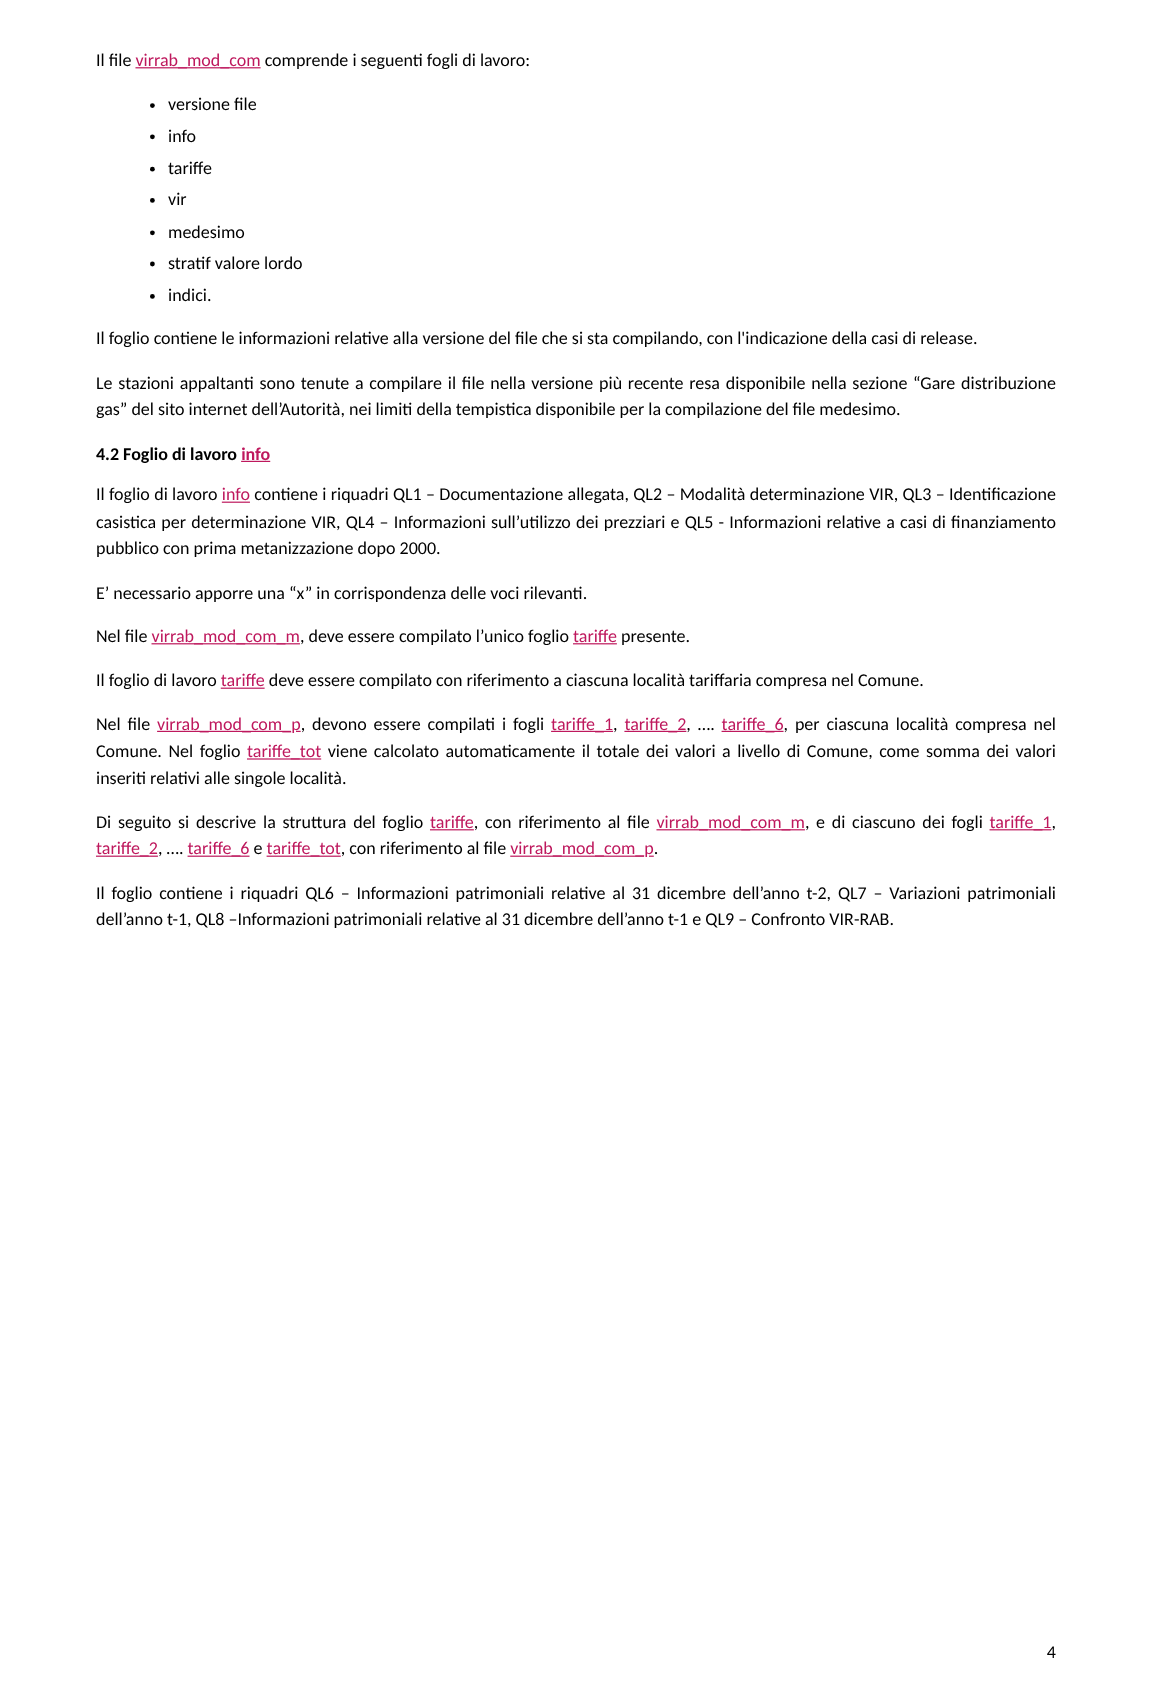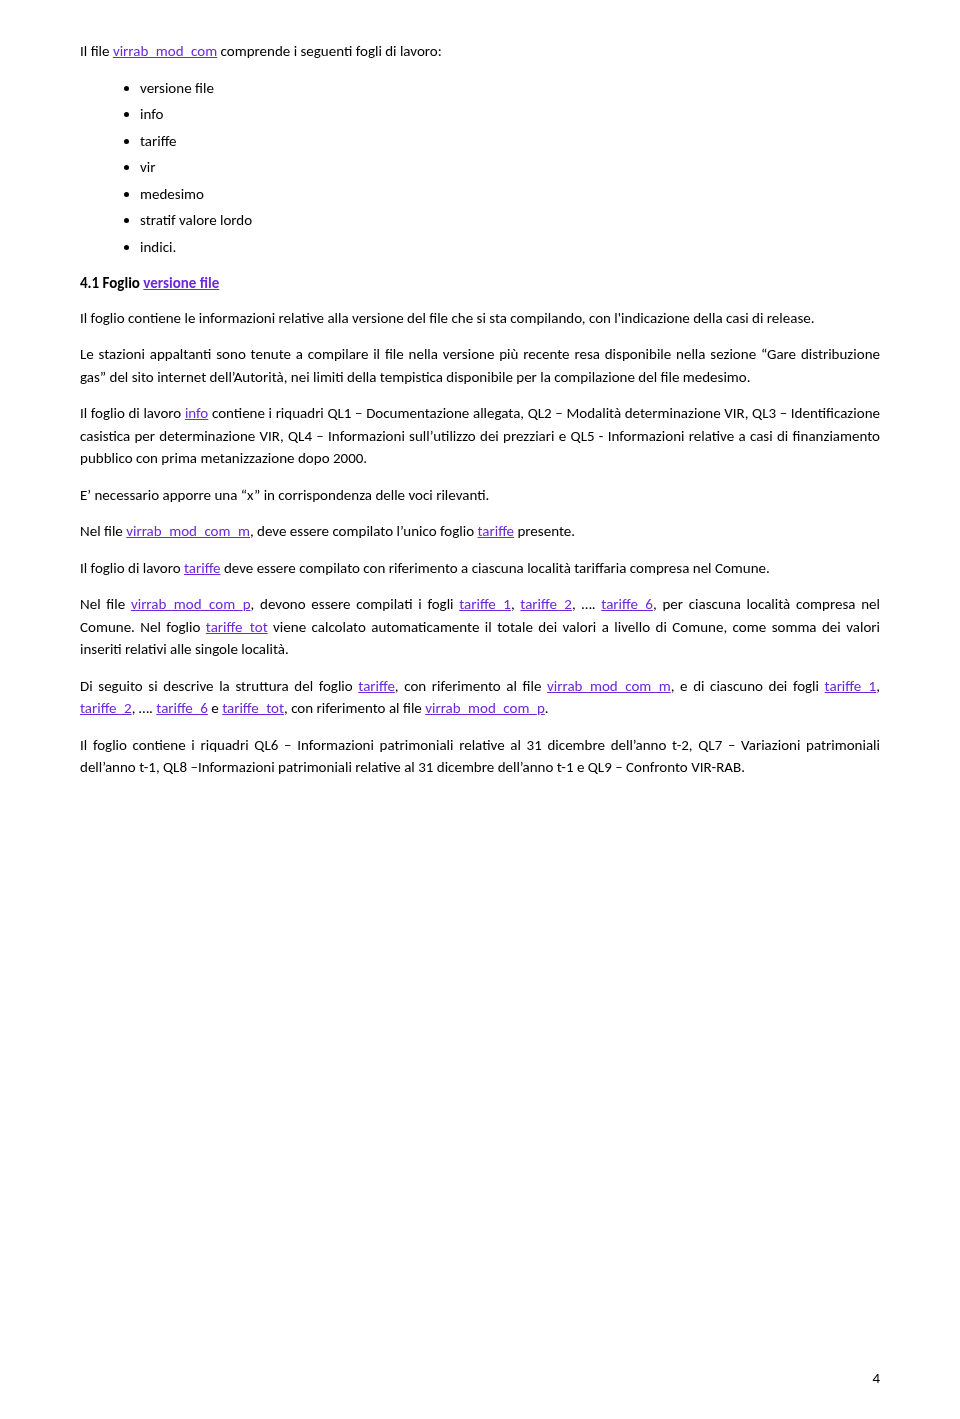--- a/index.html
+++ b/index.html
@@ -44,21 +44,21 @@
     }
 
     .underline {
       text-decoration: underline;
     }
 
     .italic {
     }
 
     .link-blue {
-      color: #6d28d9;
+      color: #be185d;
       text-decoration: underline;
     }
 
     .page-number {
       position: fixed;
       bottom: 30px;
       right: 80px;
       font-size: 15px;
       color: #000;
     }
@@ -75,32 +75,32 @@
   <ul>
     <li><span>versione file</span></li>
     <li><span>info</span></li>
     <li><span>tariffe</span></li>
     <li><span>vir</span></li>
     <li><span>medesimo</span></li>
     <li><span>stratif valore lordo</span></li>
     <li><span>indici.</span></li>
   </ul>
 
-  <p class="section-heading">
-    <span>4.1 Foglio </span><span class="link-blue underline">versione file</span>
-  </p>
 
   <p>
     <span>Il foglio contiene le informazioni relative alla versione del </span><span class="italic">file</span><span> che si sta compilando, con l'indicazione della casi di </span><span class="italic">release</span><span>.</span>
   </p>
 
   <p>
     <span>Le stazioni appaltanti sono tenute a compilare il </span><span class="italic">file</span><span> nella versione più recente resa disponibile nella sezione “Gare distribuzione gas” del sito </span><span class="italic">internet</span><span> dell’Autorità, nei limiti della tempistica disponibile per la compilazione del </span><span class="italic">file</span><span> medesimo.</span>
   </p>
 
+  <p class="section-heading">
+    <span>4.2 Foglio di lavoro </span><span class="link-blue underline">info</span>
+  </p>
 
   <p>
     <span>Il foglio di lavoro </span><span class="link-blue">info</span><span> contiene i riquadri </span><span class="italic">QL1 – Documentazione allegata, QL2 – Modalità determinazione VIR, QL3 – Identificazione casistica per determinazione VIR, QL4 – Informazioni sull’utilizzo dei prezziari</span><span> e </span><span class="italic">QL5 - Informazioni relative a casi di finanziamento pubblico con prima metanizzazione dopo 2000</span><span>.</span>
   </p>
 
   <p>
     <span>E’ necessario apporre una “x” in corrispondenza delle voci rilevanti.</span>
   </p>
 
 

